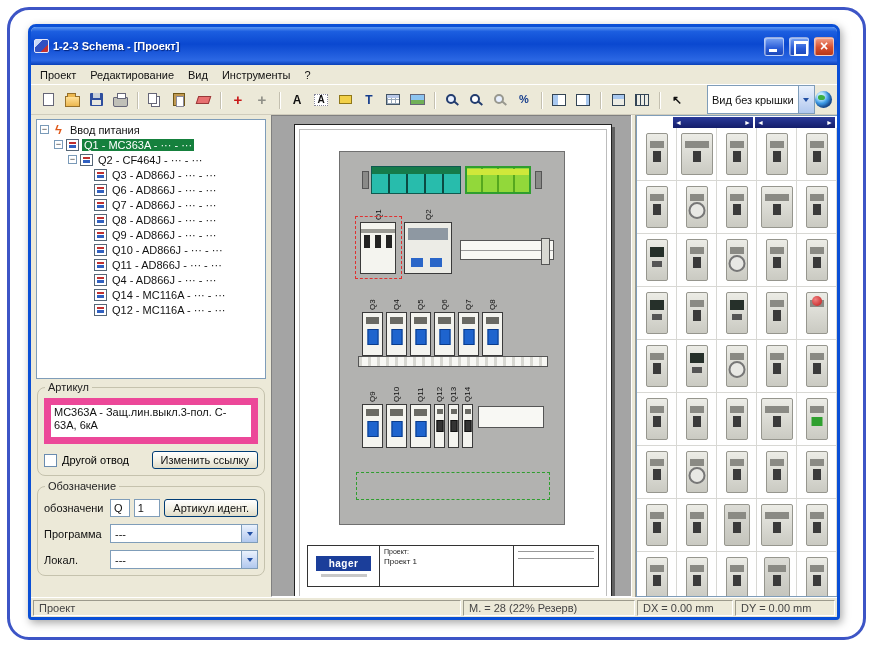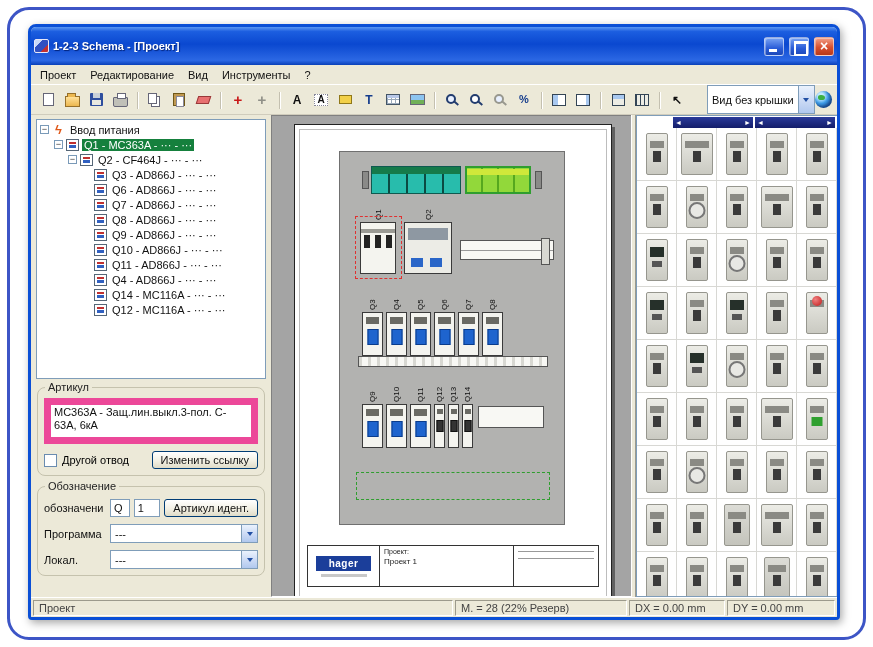--- a/index.html
+++ b/index.html
@@ -171,21 +171,21 @@
   .dev.meter::before {background:#26302A; height:10px}
   .dev.meter::after {background:#555; width:10px; height:6px; top:21px}
   .dev.red::after {background:radial-gradient(circle at 35% 35%,#F08080,#C01818); border-radius:50%; width:10px; height:10px; top:3px}
   .dev.green::after {background:#2FA02F; width:11px; height:9px; top:18px}
   .dev.contactor {width:26px; background:linear-gradient(180deg,#DCDCD6,#C4C4BC)}
 
   
   .statusbar {height:20px; flex:none; display:flex; align-items:stretch; gap:2px; padding:2px 2px 1px 2px; background:#ECE9D8; border-top:1px solid #fff}
   .spanel {border:1px solid; border-color:#9C9A8C #FFF #FFF #9C9A8C; color:#444; padding:0 5px; display:flex; align-items:center; white-space:nowrap}
   .sp-ready {flex:1}
-  .sp-scale {width:172px} .sp-dx {width:96px} .sp-dy {width:108px}
+  .sp-scale {width:172px} .sp-dx {width:96px} .sp-dy {width:100px}
   button {cursor:default}
 </style>
 </head>
 <body>
 
 <div class="decor-frame"></div>
 
 <div class="window">
 
   <div class="titlebar">

